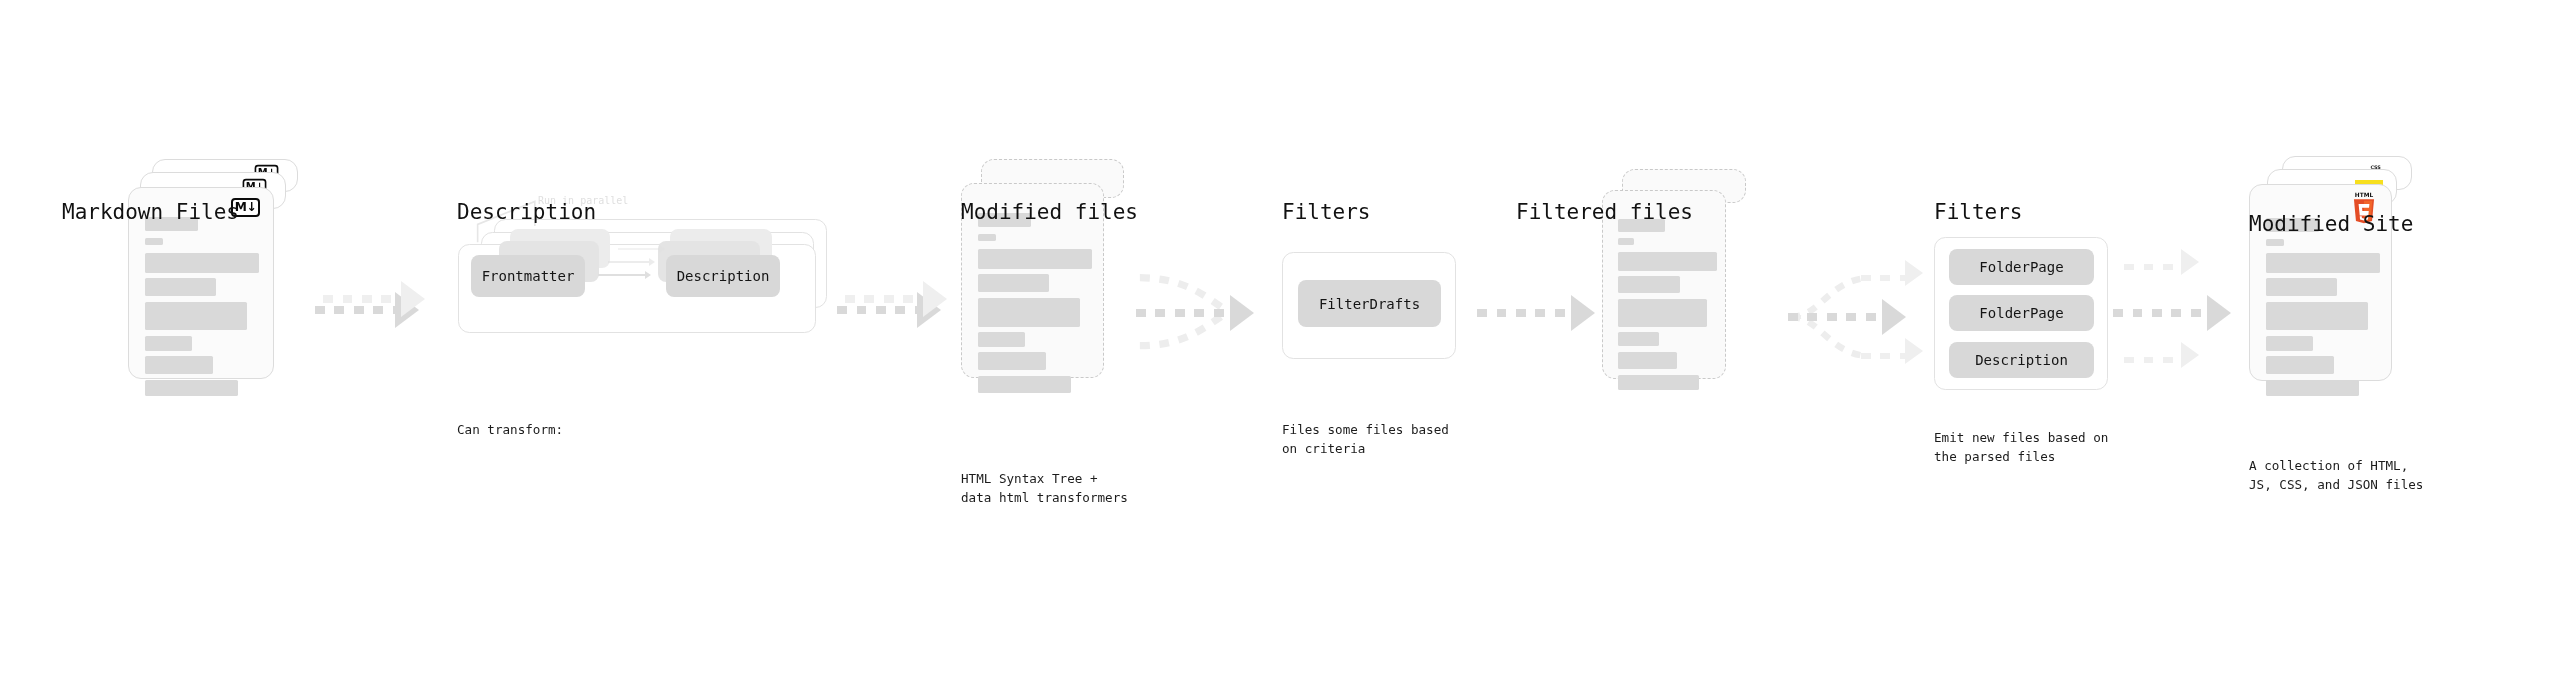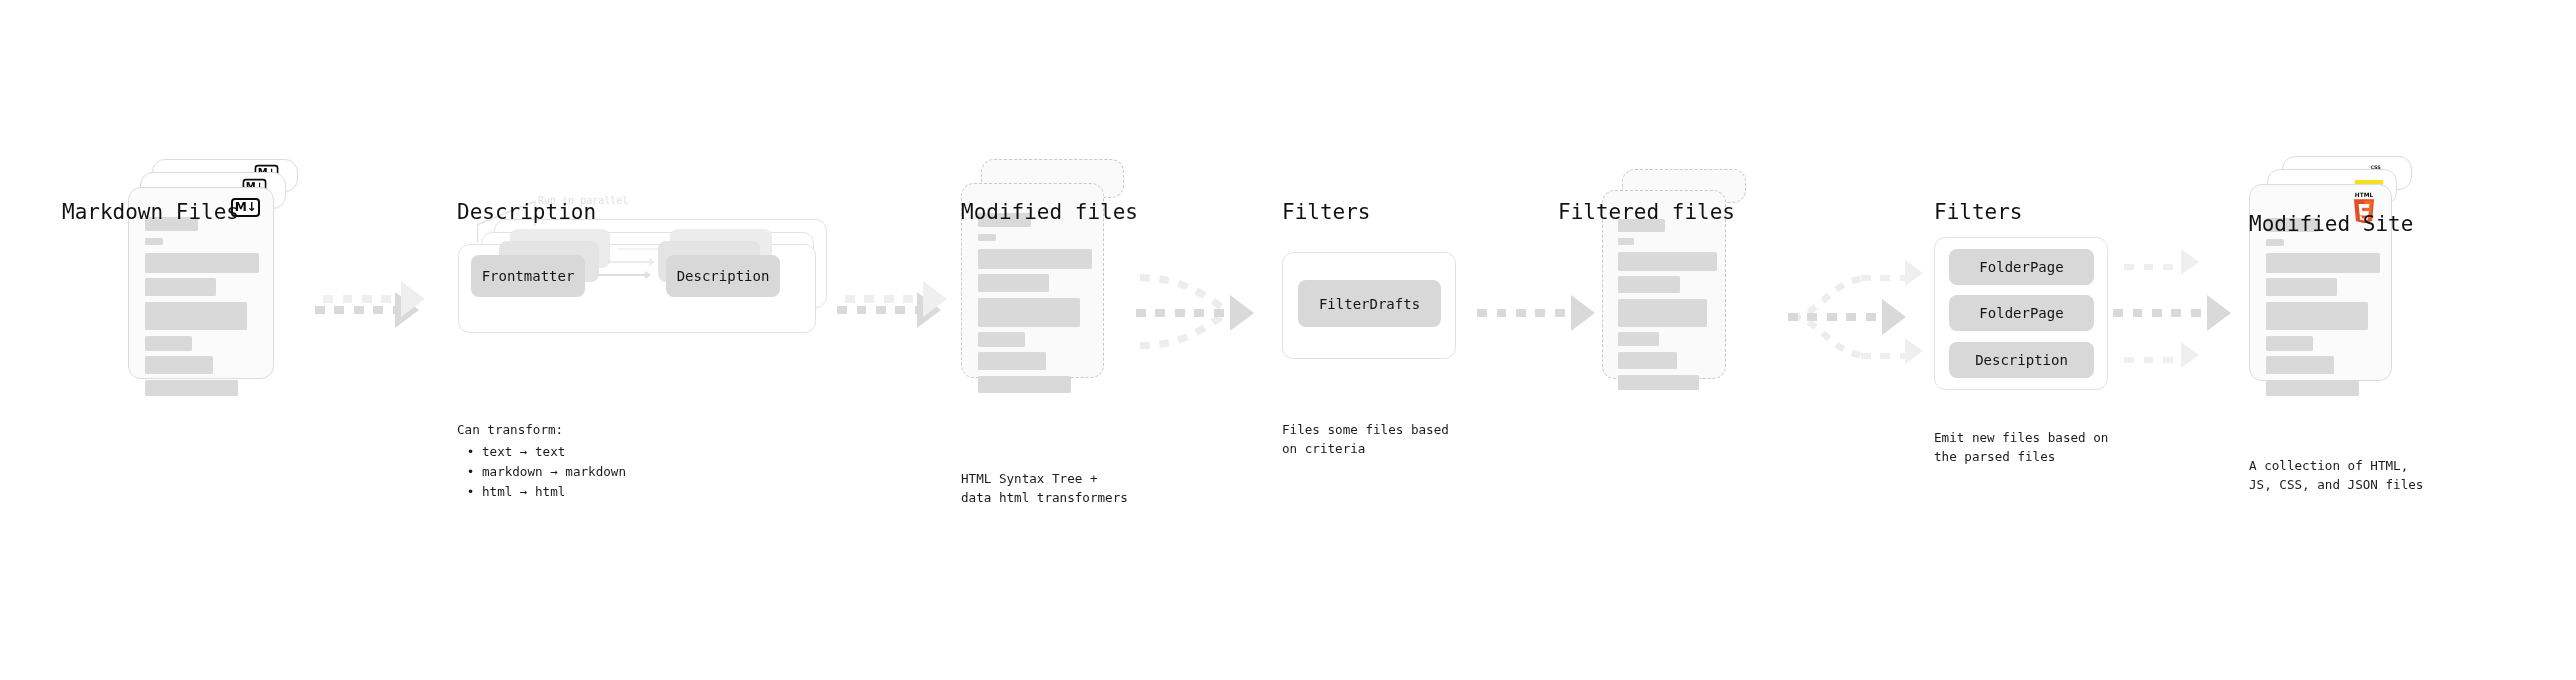--- a/index.html
+++ b/index.html
@@ -258,25 +258,20 @@
     <div class="ln" style="left:0; width:47px;"></div>
     <div class="hd" style="left:47px;"></div>
   </div>
 
   <div class="pill" style="left:471px; top:255px; width:114px; height:42px;">Frontmatter</div>
   <div class="pill" style="left:666px; top:255px; width:114px; height:42px;">Description</div>
 
   <div class="title" style="left:457px; bottom:457px;">Description</div>
 
   <div class="caption" style="left:457px; top:421px;">Can transform:</div>
-  <div class="bullets" style="left:457px; top:442px;">
-    <div class="b">• text → text</div>
-    <div class="b">• markdown → markdown</div>
-    <div class="b">• html → html</div>
-  </div>
 
   <div class="arrow" style="left:837px; top:310px; width:106px;">
     <div class="dash" style="left:0; width:81px;"></div>
     <div class="head" style="left:80px;"></div>
   </div>
   <div class="arrow faded" style="left:845px; top:299px; width:106px;">
     <div class="dash" style="left:0; width:80px;"></div>
     <div class="head" style="left:78px;"></div>
   </div>
 
@@ -330,21 +325,21 @@
         <div class="line" style="left:14.6px; top:61px; width:99px; height:18.7px;"></div>
         <div class="line" style="left:14.6px; top:85px; width:62px; height:17px;"></div>
         <div class="line" style="left:14.6px; top:108px; width:89px; height:28px;"></div>
         <div class="line" style="left:14.6px; top:141px; width:41px; height:14px;"></div>
         <div class="line" style="left:14.6px; top:161px; width:59px; height:17px;"></div>
         <div class="line" style="left:14.6px; top:184px; width:81px; height:15.4px;"></div>
       </div>
     </div>
   </div>
 
-  <div class="title" style="left:1558px; bottom:457px;">Filtered files</div>
+  <div class="title" style="left:1516px; bottom:457px;">Filtered files</div>
 
   <svg class="abs" style="left:1785px; top:252px;" width="138" height="130" viewBox="0 0 170 160">
     <path d="M8 80 C 42 80, 54 36, 100 32" fill="none" stroke="#ededed" stroke-width="8" stroke-dasharray="11 11"></path>
     <path d="M8 80 C 42 80, 54 124, 100 128" fill="none" stroke="#ededed" stroke-width="8" stroke-dasharray="11 11"></path>
   </svg>
   <div class="arrow faded small" style="left:1861px; top:278px; width:73px;">
     <div class="dash" style="left:0; width:46px;"></div>
     <div class="head" style="left:44px;"></div>
   </div>
   <div class="arrow" style="left:1788px; top:317px; width:122px;">

